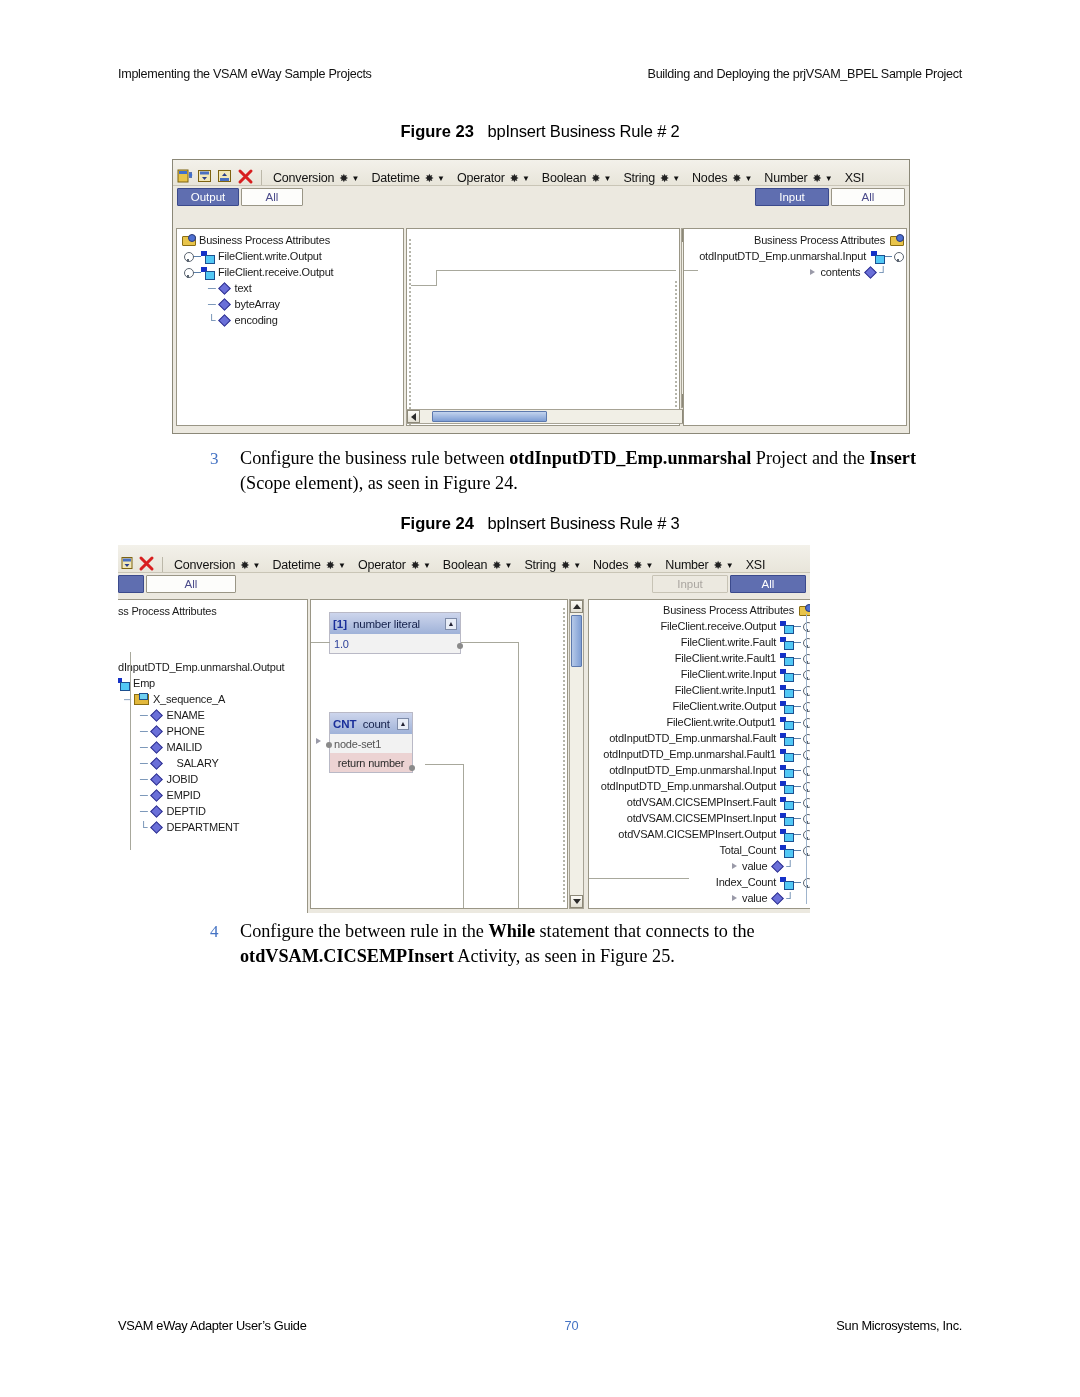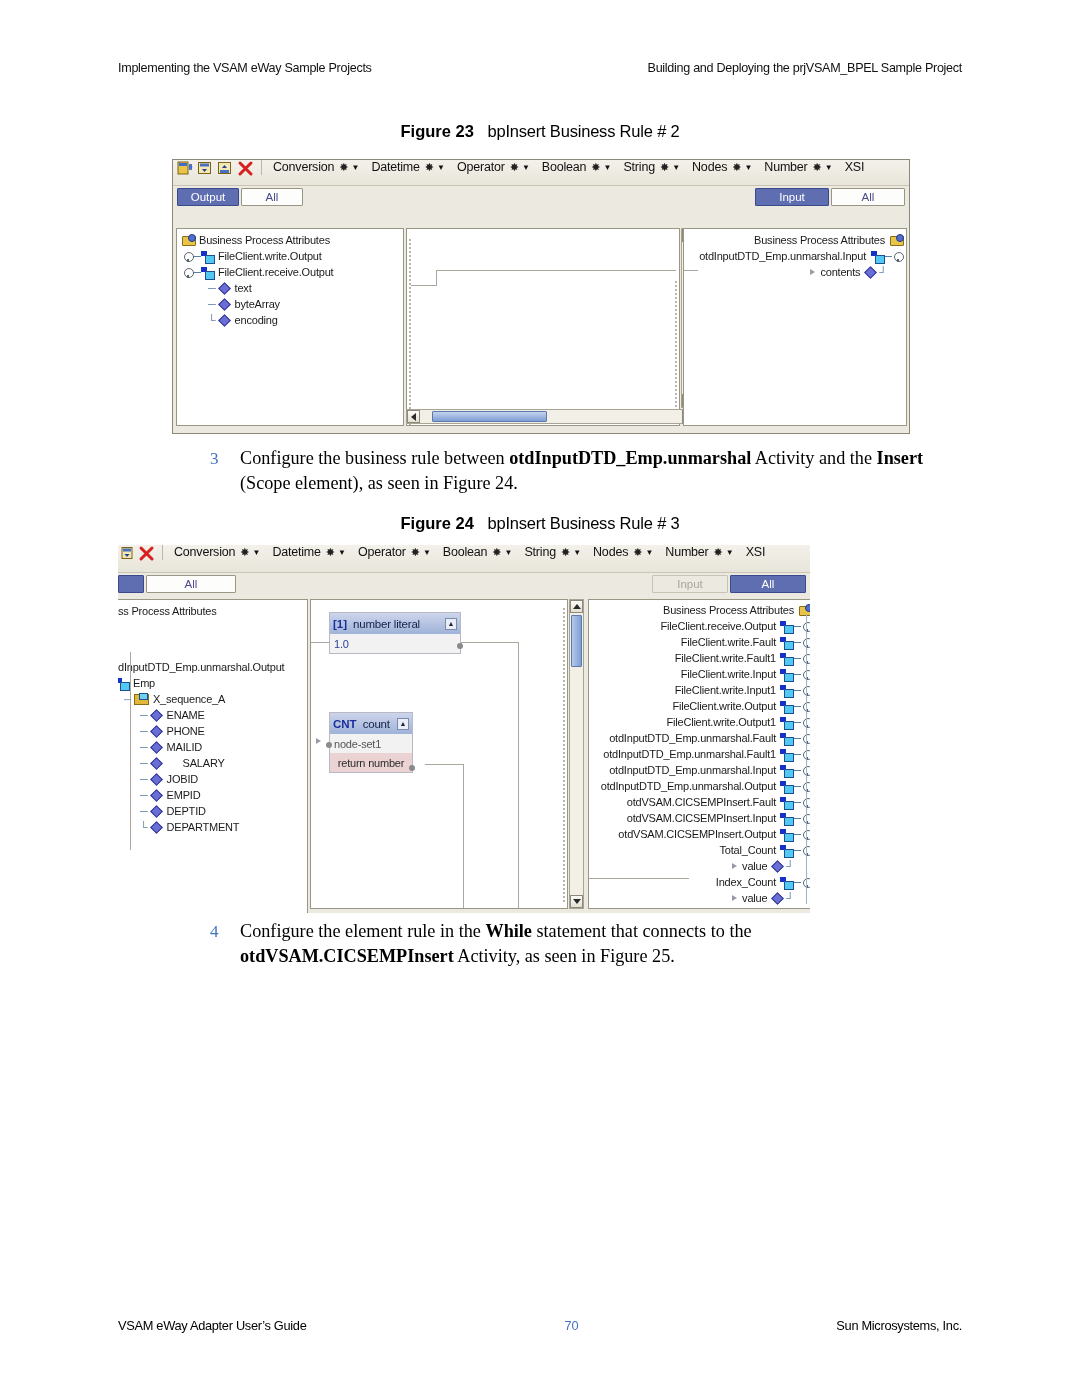--- a/index.html
+++ b/index.html
@@ -17,21 +17,21 @@
   .runhead { position:absolute; left:118px; top:58px; width:844px; }
   .rh-row { display:flex; justify-content:space-between; align-items:baseline; }
   .rh-chapter, .rh-section {
     font-family:"Liberation Sans", sans-serif;
     font-weight:bold; font-size:12.5px; color:#3a6bbf; letter-spacing:-0.1px;
   }
   .rh-left-sub, .rh-right-sub {
     font-family:"Liberation Sans", sans-serif;
     font-size:12.6px; color:#111; letter-spacing:-0.3px;
   }
-  .rh-row2 { margin-top:3px; }
+  .rh-row2 { margin-top:9px; }
 
   
   .figcap { position:absolute; width:100%; text-align:center;
             font-family:"Liberation Sans", sans-serif; font-size:16.5px; color:#000; }
   .figcap b { font-weight:bold; }
   .figcap .cap-txt { font-weight:normal; letter-spacing:-0.2px; }
 
   
   .para { position:absolute; font-family:"Liberation Serif", serif; font-size:18.2px;
           line-height:25px; color:#000; }
@@ -49,21 +49,21 @@
           border:1px solid #8b8878; overflow:hidden; }
   .titlebar {
     height:17px; background:linear-gradient(#f5f3ec,#e4e1d6);
     border-bottom:1px solid #b8b4a6;
     font-family:"Liberation Sans", sans-serif; font-size:11.5px; color:#1c1c1c;
     padding:1px 0 0 6px; letter-spacing:-0.2px;
   }
   .toolbar {
     height:26px; background:linear-gradient(#f3f1ea,#e8e5da);
     border-bottom:1px solid #c9c5b6;
-    display:flex; align-items:flex-start; gap:0px; padding-left:4px;
+    display:flex; align-items:flex-end; gap:0px; padding-left:4px;
     font-family:"Liberation Sans", sans-serif; font-size:12.5px; color:#111;
     white-space:nowrap; overflow:hidden;
   }
   .tb-icon { width:17px; height:17px; margin-right:3px; position:relative; flex:0 0 auto; }
   .tb-sep { width:1px; height:15px; background:#bcb8a9; margin:0 7px 0 4px; flex:0 0 auto; }
   .menu { display:flex; align-items:center; margin-right:2px; flex:0 0 auto; }
   .menu .mlabel { padding:0 4px; letter-spacing:-0.2px; }
   .menu .msplat { font-size:11px; color:#222; margin:0 1px; }
   .menu .mcaret { font-size:8px; color:#111; margin:0 6px 0 2px; }
 
@@ -323,21 +323,21 @@
         <span class="ic-diamond" style="margin-left:6px"></span>
         <span style="margin-left:4px;color:#5b7fa8">┘</span>
       </div>
     </div>
     <div class="hline" style="left:0; top:41px; width:14px;"></div>
   </div>
 </div>
 
 <div class="para" style="left:240px; top:446px; width:710px;">
   <span class="num">3</span>
-  <span>Configure the business rule between </span><b>otdInputDTD_Emp.unmarshal</b><span> Activity and</span>
+  <span>Configure the business rule between </span><b>otdInputDTD_Emp.unmarshal</b><span> Project and</span>
   <span>the </span><b>Insert</b><span> (Scope element), as seen in Figure 24.</span>
 </div>
 
 <div class="figcap" style="top:514px;">
   <b>Figure 24</b>
   <span class="cap-txt" style="margin-left:9px;">bpInsert Business Rule # 3</span>
 </div>
 
 <div class="shot" id="fig24" style="left:118px; top:545px; width:692px; height:368px; border:none; background:#ece9e0;">
 
@@ -432,21 +432,21 @@
         <span style="margin-left:6px">PHONE</span>
       </div>
       <div class="trow" style="padding-left:24px;">
         <span style="color:#5b7fa8">─</span>
           <span class="ic-diamond" style="margin-left:4px"></span>
         <span style="margin-left:6px">MAILID</span>
       </div>
       <div class="trow" style="padding-left:24px;">
         <span style="color:#5b7fa8">─</span>
           <span class="ic-diamond" style="margin-left:4px"></span>
-        <span style="margin-left:22px">SALARY</span>
+        <span style="margin-left:16px">SALARY</span>
       </div>
       <div class="trow" style="padding-left:24px;">
         <span style="color:#5b7fa8">─</span>
           <span class="ic-diamond" style="margin-left:4px"></span>
         <span style="margin-left:6px">JOBID</span>
       </div>
       <div class="trow" style="padding-left:24px;">
         <span style="color:#5b7fa8">─</span>
           <span class="ic-diamond" style="margin-left:4px"></span>
         <span style="margin-left:6px">EMPID</span>
@@ -630,21 +630,21 @@
       </div>
     </div>
     <div class="vline" style="right:7px; top:14px; height:290px; background:#9fb4cc;"></div>
     <div class="hline" style="left:0; top:278px; width:100px;"></div>
 
   </div>
 </div>
 
 <div class="para" style="left:240px; top:919px; width:710px;">
   <span class="num">4</span>
-  <span>Configure the element rule in the </span><b>While</b><span> statement that connects to the</span>
+  <span>Configure the between rule in the </span><b>While</b><span> statement that connects to the</span>
   <b>otdVSAM.CICSEMPInsert</b><span> Activity, as seen in Figure 25.</span>
 </div>
 
 <div class="footer">
   <span>VSAM eWay Adapter User’s Guide</span>
   <span class="pg">70</span>
   <span>Sun Microsystems, Inc.</span>
 </div>
 
 </body></html>

